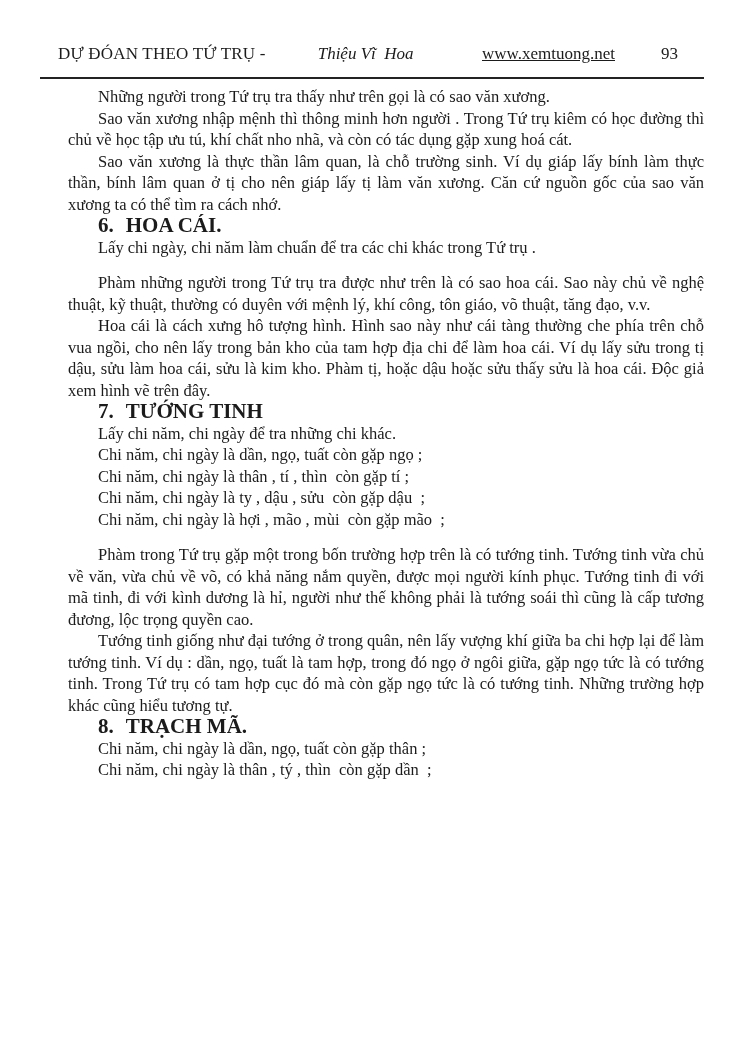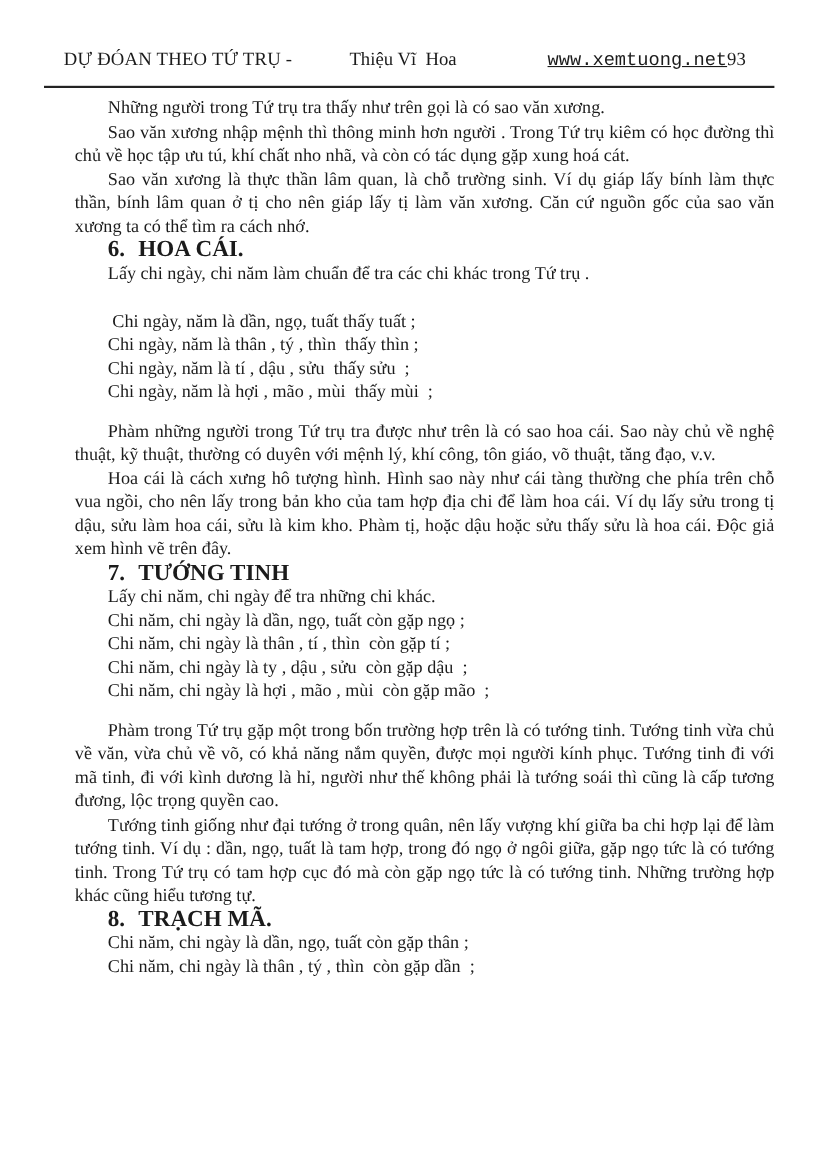--- a/index.html
+++ b/index.html
@@ -16,22 +16,22 @@
     padding:44px 40px 0 40px;
   }
   
   .header{
     display:flex;
     align-items:baseline;
     font-size:17px;
     white-space:nowrap;
   }
   .h-title{margin-left:18px;letter-spacing:.2px;}
-  .h-author{margin-left:52px;white-space:pre;}
-  .h-url{margin-left:auto;text-decoration:underline;cursor:pointer;font-family:Liberation Mono, monospace;}
+  .h-author{margin-left:52px;white-space:pre;font-style:italic;}
+  .h-url{margin-left:auto;margin-right:46px;text-decoration:underline;cursor:pointer;}
   .h-page{margin-right:26px;}
   .rule{
     border:none;
     border-top:2px solid #232323;
     margin:13px 0 0 0;
   }
   
   .bodytext{
     margin-left:28px;
     margin-top:7px;
@@ -80,26 +80,20 @@
   <div class="bodytext">
 
     <p>Những người trong Tứ trụ tra thấy như trên gọi là có sao văn xương.</p>
     <p>Sao văn xương nhập mệnh thì thông minh hơn người . Trong Tứ trụ kiêm có học đường thì chủ về học tập ưu tú, khí chất nho nhã, và còn có tác dụng gặp xung hoá cát.</p>
     <p>Sao văn xương là thực thần lâm quan, là chỗ trường sinh. Ví dụ giáp lấy bính làm thực thần, bính lâm quan ở tị cho nên giáp lấy tị làm văn xương. Căn cứ nguồn gốc của sao văn xương ta có thể tìm ra cách nhớ.</p>
 
     <p class="heading"><span>6.</span><span class="ht">HOA CÁI.</span></p>
 
     <p class="lead">Lấy chi ngày, chi năm làm chuẩn để tra các chi khác trong Tứ trụ .</p>
 
-    <div class="rules gapped">
-      <div class="rule-line"> Chi ngày, năm là dần, ngọ, tuất thấy tuất ;</div>
-      <div class="rule-line">Chi ngày, năm là thân , tý , thìn  thấy thìn ;</div>
-      <div class="rule-line">Chi ngày, năm là tí , dậu , sửu  thấy sửu  ;</div>
-      <div class="rule-line">Chi ngày, năm là hợi , mão , mùi  thấy mùi  ;</div>
-    </div>
 
     <p class="after-rules">Phàm những người trong Tứ trụ tra được như trên là có sao hoa cái. Sao này chủ về nghệ thuật, kỹ thuật, thường có duyên với mệnh lý, khí công, tôn giáo, võ thuật, tăng đạo, v.v.</p>
     <p>Hoa cái là cách xưng hô tượng hình. Hình sao này như cái tàng thường che phía trên chỗ vua ngồi, cho nên lấy trong bản kho của tam hợp địa chi để làm hoa cái. Ví dụ lấy sửu trong tị dậu, sửu làm hoa cái, sửu là kim kho. Phàm tị, hoặc dậu hoặc sửu thấy sửu là hoa cái. Độc giả xem hình vẽ trên đây.</p>
 
     <p class="heading"><span>7.</span><span class="ht">TƯỚNG TINH</span></p>
 
     <p class="lead">Lấy chi năm, chi ngày để tra những chi khác.</p>
 
     <div class="rules">
       <div class="rule-line">Chi năm, chi ngày là dần, ngọ, tuất còn gặp ngọ ;</div>

